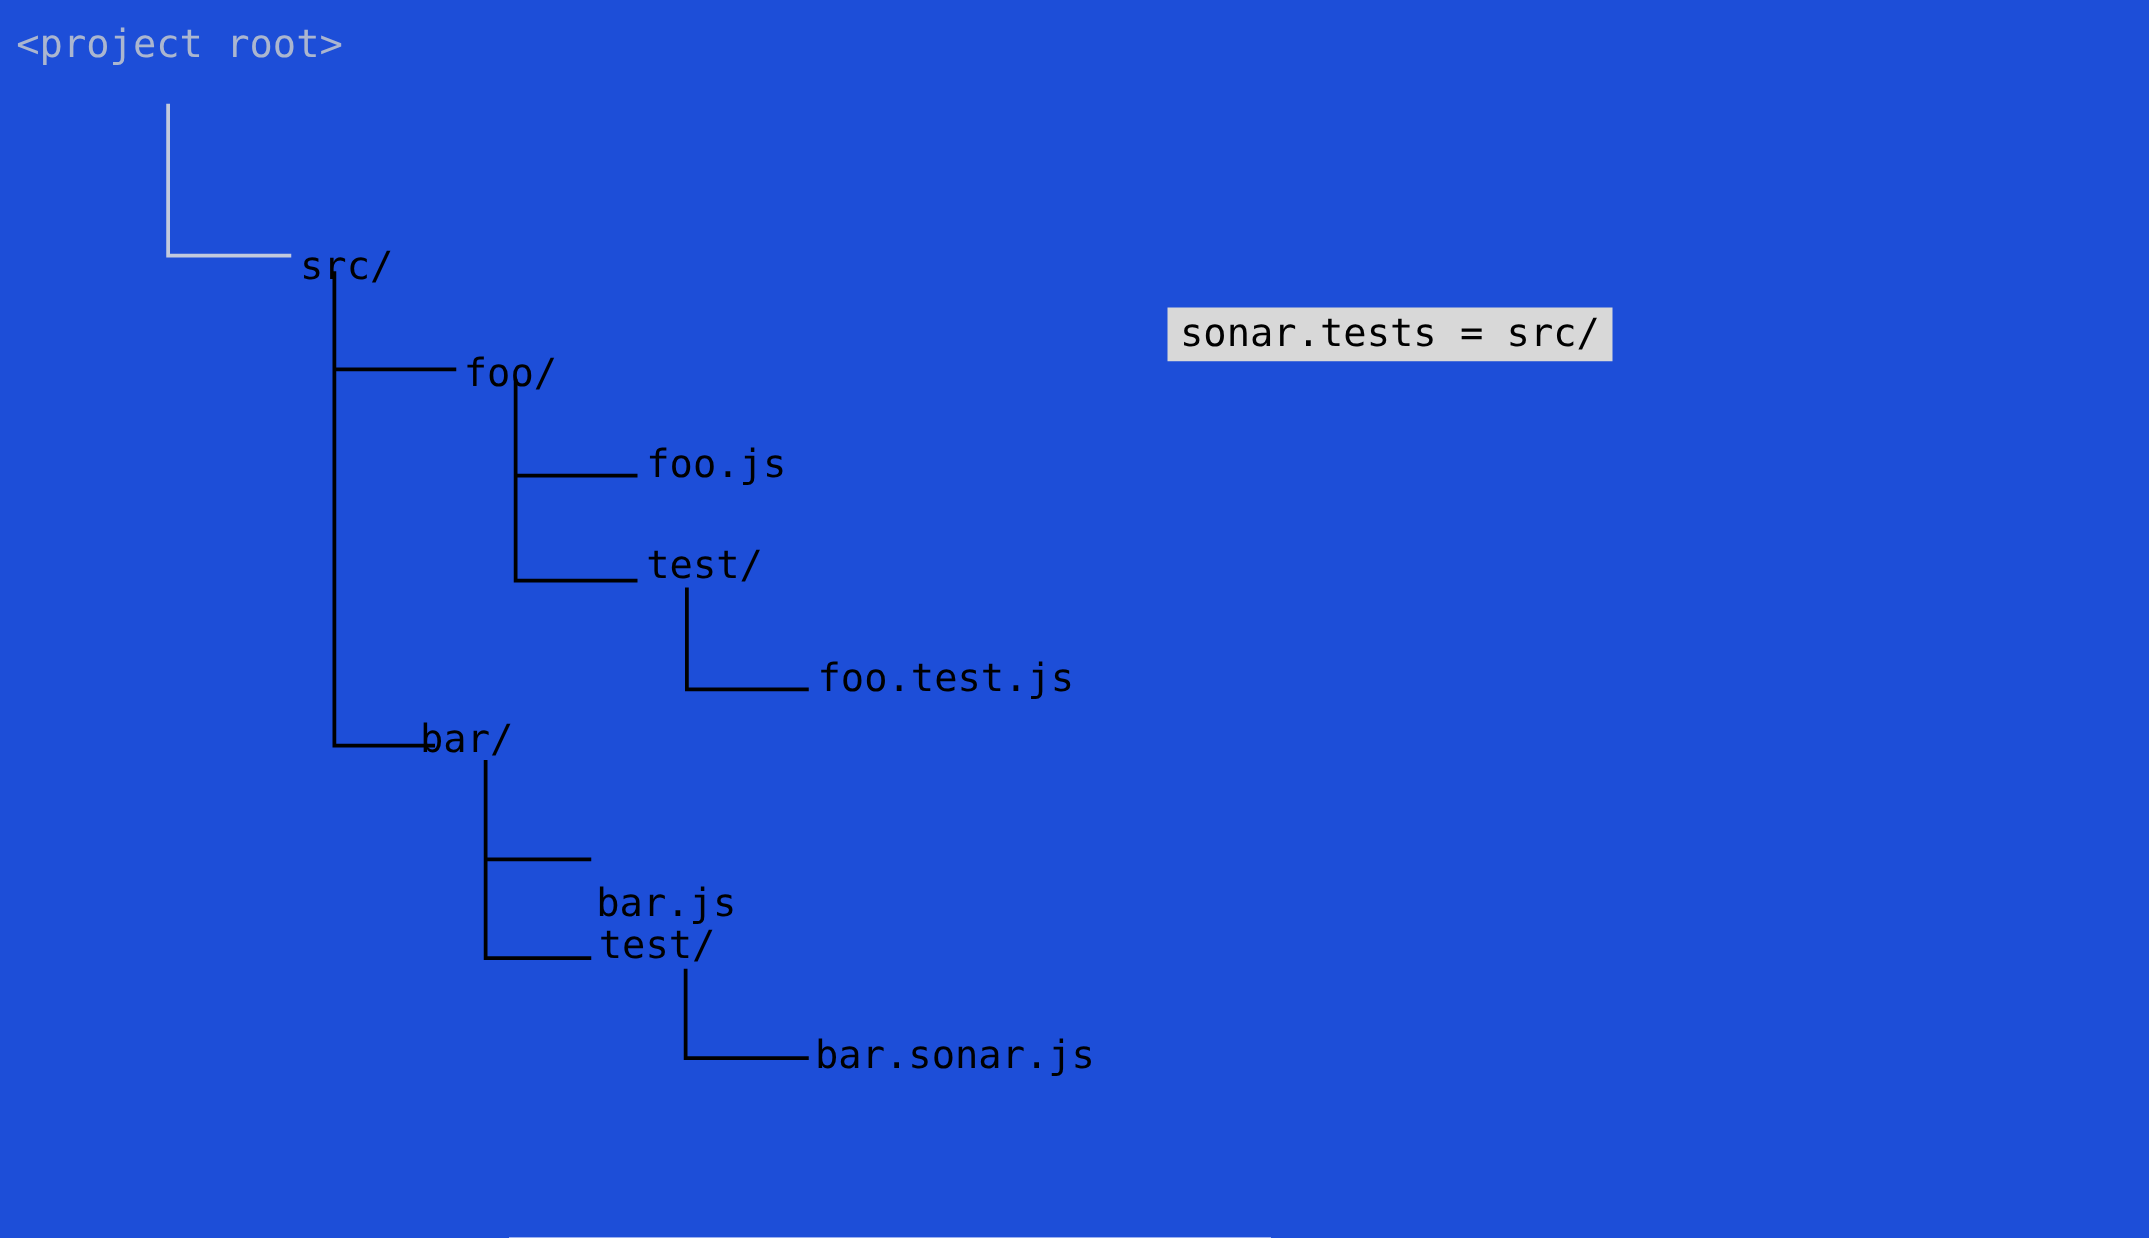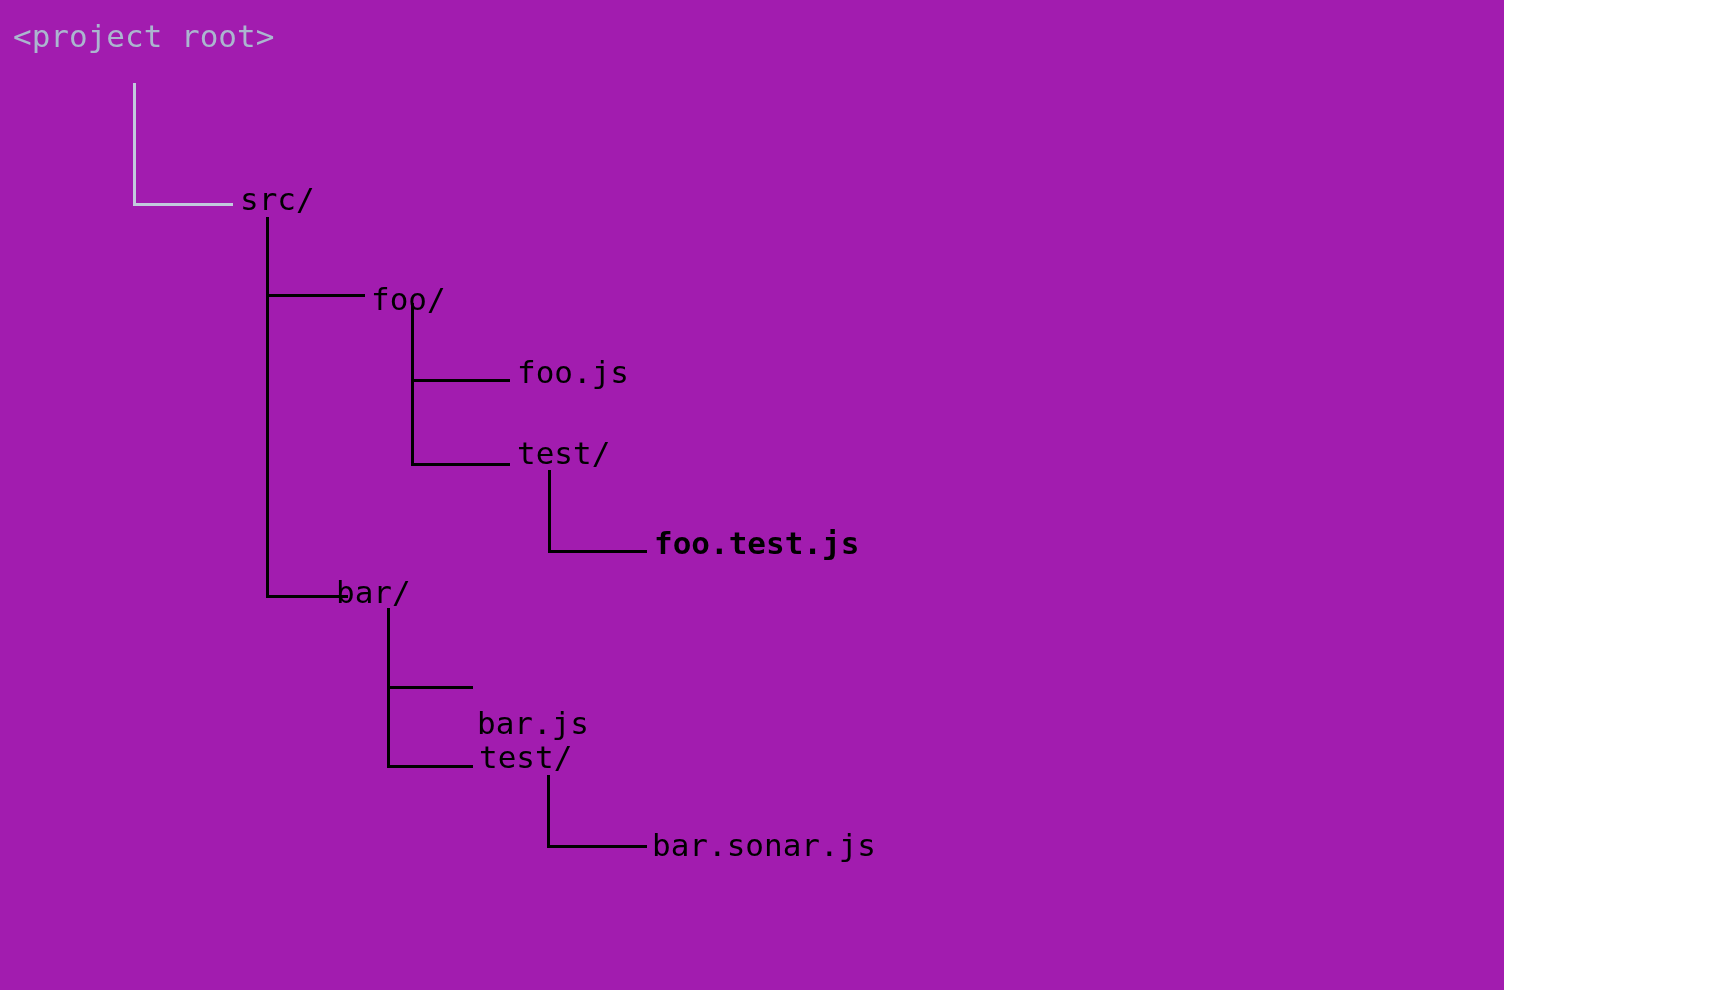--- a/index.html
+++ b/index.html
@@ -2,23 +2,23 @@
 <html style="--line-color: #000000; --muted-line-color: #c2cadd; --muted-text-color: #abb6cf; --highlight-bg: #d8d8d8;"><head>
 <meta charset="utf-8">
 <style>
   html, body {
     margin: 0;
     padding: 0;
     background: #ffffff;
   }
   .canvas {
     position: relative;
-    width: 1504px;
+    width: 1719px;
     height: 990px;
-    background: #a21caf;
+    background: #1d4ed8;
     overflow: hidden;
     font-family: "DejaVu Sans Mono", "Liberation Mono", monospace;
   }
   .lines {
     position: absolute;
     left: 0;
     top: 0;
   }
   .lines path {
     fill: none;
@@ -79,32 +79,33 @@
       <path class="black" d="M388.5,608 V766.5 H473"></path>
 
       <path class="black" d="M388.5,687.5 H473"></path>
 
       <path class="black" d="M548.5,775 V846.5 H647"></path>
     </g>
   </svg>
 
   <div class="label muted" style="left:13px; top:36px;">&lt;project root&gt;</div>
 
-  <div class="label" style="left:240px; top:199px;">src/</div>
+  <div class="label" style="left:240px; top:214px;">src/</div>
 
   <div class="label" style="left:371px; top:287px;margin-top:12px;">foo/</div>
 
   <div class="label" style="left:517px; top:372px;">foo.js</div>
 
   <div class="label" style="left:517px; top:453px;">test/</div>
 
-  <div class="label" style="left:654px; top:543px;font-weight:bold;">foo.test.js</div>
+  <div class="label" style="left:654px; top:543px;">foo.test.js</div>
 
   <div class="label" style="left:336px; top:592px;">bar/</div>
 
   <div class="label" style="left:477px; top:679px;margin-top:44px;">bar.js</div>
 
   <div class="label" style="left:479px; top:757px;">test/</div>
 
   <div class="label" style="left:652px; top:845px;">bar.sonar.js</div>
 
+  <div class="annotation">sonar.tests = src/</div>
 
 </div>
 
 </body></html>

